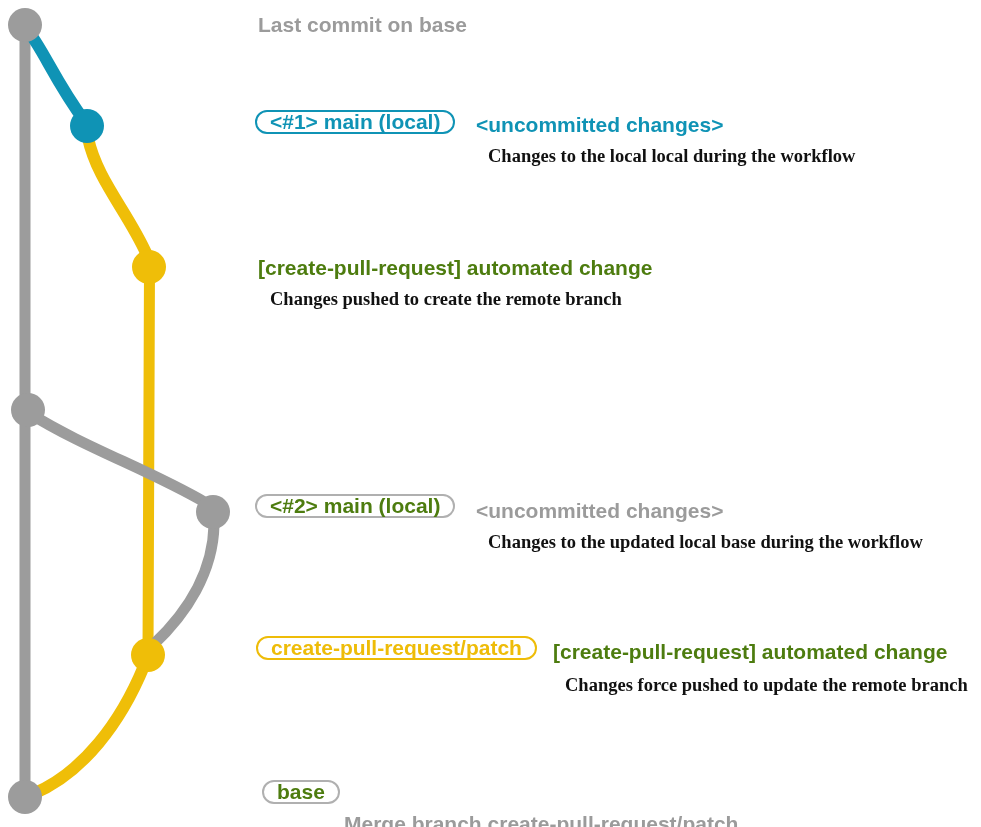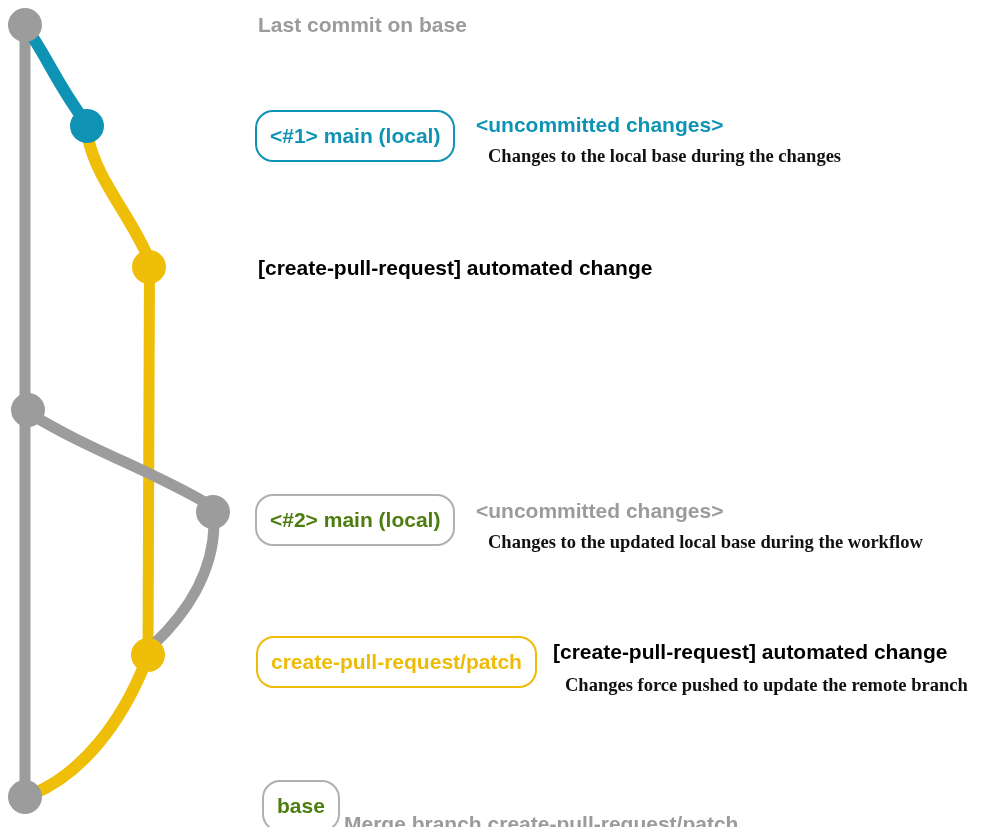--- a/index.html
+++ b/index.html
@@ -18,26 +18,26 @@
   .sans-label { font-size: 21px; line-height: 24px; }
   .serif-desc {
     font-family: "Liberation Serif", serif;
     font-size: 18.5px;
     line-height: 22px;
     color: #111111;
   }
 
   .gray-text   { color: #9b9b9b; }
   .blue-text   { color: #0f93b5; }
-  .yellow-text { color: #000000; }
+  .yellow-text { color: #4d7c0f; }
 
   .pill {
     display: inline-flex;
     align-items: center;
-    height: 52px;
+    height: 24px;
     padding: 0 13px;
     border-radius: 18px;
     border: 2px solid;
     box-sizing: border-box;
     font-size: 21px;
     background: #ffffff;
   }
   .pill-blue   { border-color: #0f93b5; color: #0f93b5; }
   .pill-gray   { border-color: #b0b0b0; color: #4d7c0f; }
   .pill-yellow { border-color: #eebc08; color: #eebc08; }
@@ -69,23 +69,24 @@
     <circle cx="28" cy="410" r="17" fill="#9c9c9c"></circle>
     <circle cx="213" cy="512" r="17" fill="#9c9c9c"></circle>
     <circle cx="148" cy="655" r="17" fill="#efbe08"></circle>
     <circle cx="25" cy="797" r="17" fill="#9c9c9c"></circle>
   </svg>
 
   <div class="abs sans-label gray-text" style="left:258px; top:13px;">Last commit on base</div>
 
   <div class="abs pill pill-blue" style="left:255px; top:110px;">&lt;#1&gt; main (local)</div>
   <div class="abs sans-label blue-text" style="left:476px; top:113px;">&lt;uncommitted changes&gt;</div>
-  <div class="abs serif-desc" style="left:488px; top:145px;">Changes to the local base during the changes</div>
+  <div class="abs serif-desc" style="left:488px; top:145px;">Changes to the local local during the workflow</div>
 
   <div class="abs sans-label yellow-text" style="left:258px; top:256px;">[create-pull-request] automated change</div>
+  <div class="abs serif-desc" style="left:270px; top:288px;">Changes pushed to create the remote branch</div>
 
 
   <div class="abs pill pill-gray" style="left:255px; top:494px;">&lt;#2&gt; main (local)</div>
   <div class="abs sans-label gray-text" style="left:476px; top:499px;">&lt;uncommitted changes&gt;</div>
   <div class="abs pill pill-yellow" style="left:256px; top:636px;">create-pull-request/patch</div>
 
   <div class="abs serif-desc" style="left:488px; top:531px;">Changes to the updated local base during the workflow</div>
   <div class="abs sans-label yellow-text" style="left:553px; top:640px;">[create-pull-request] automated change</div>
   <div class="abs serif-desc" style="left:565px; top:674px;">Changes force pushed to update the remote branch</div>
 

